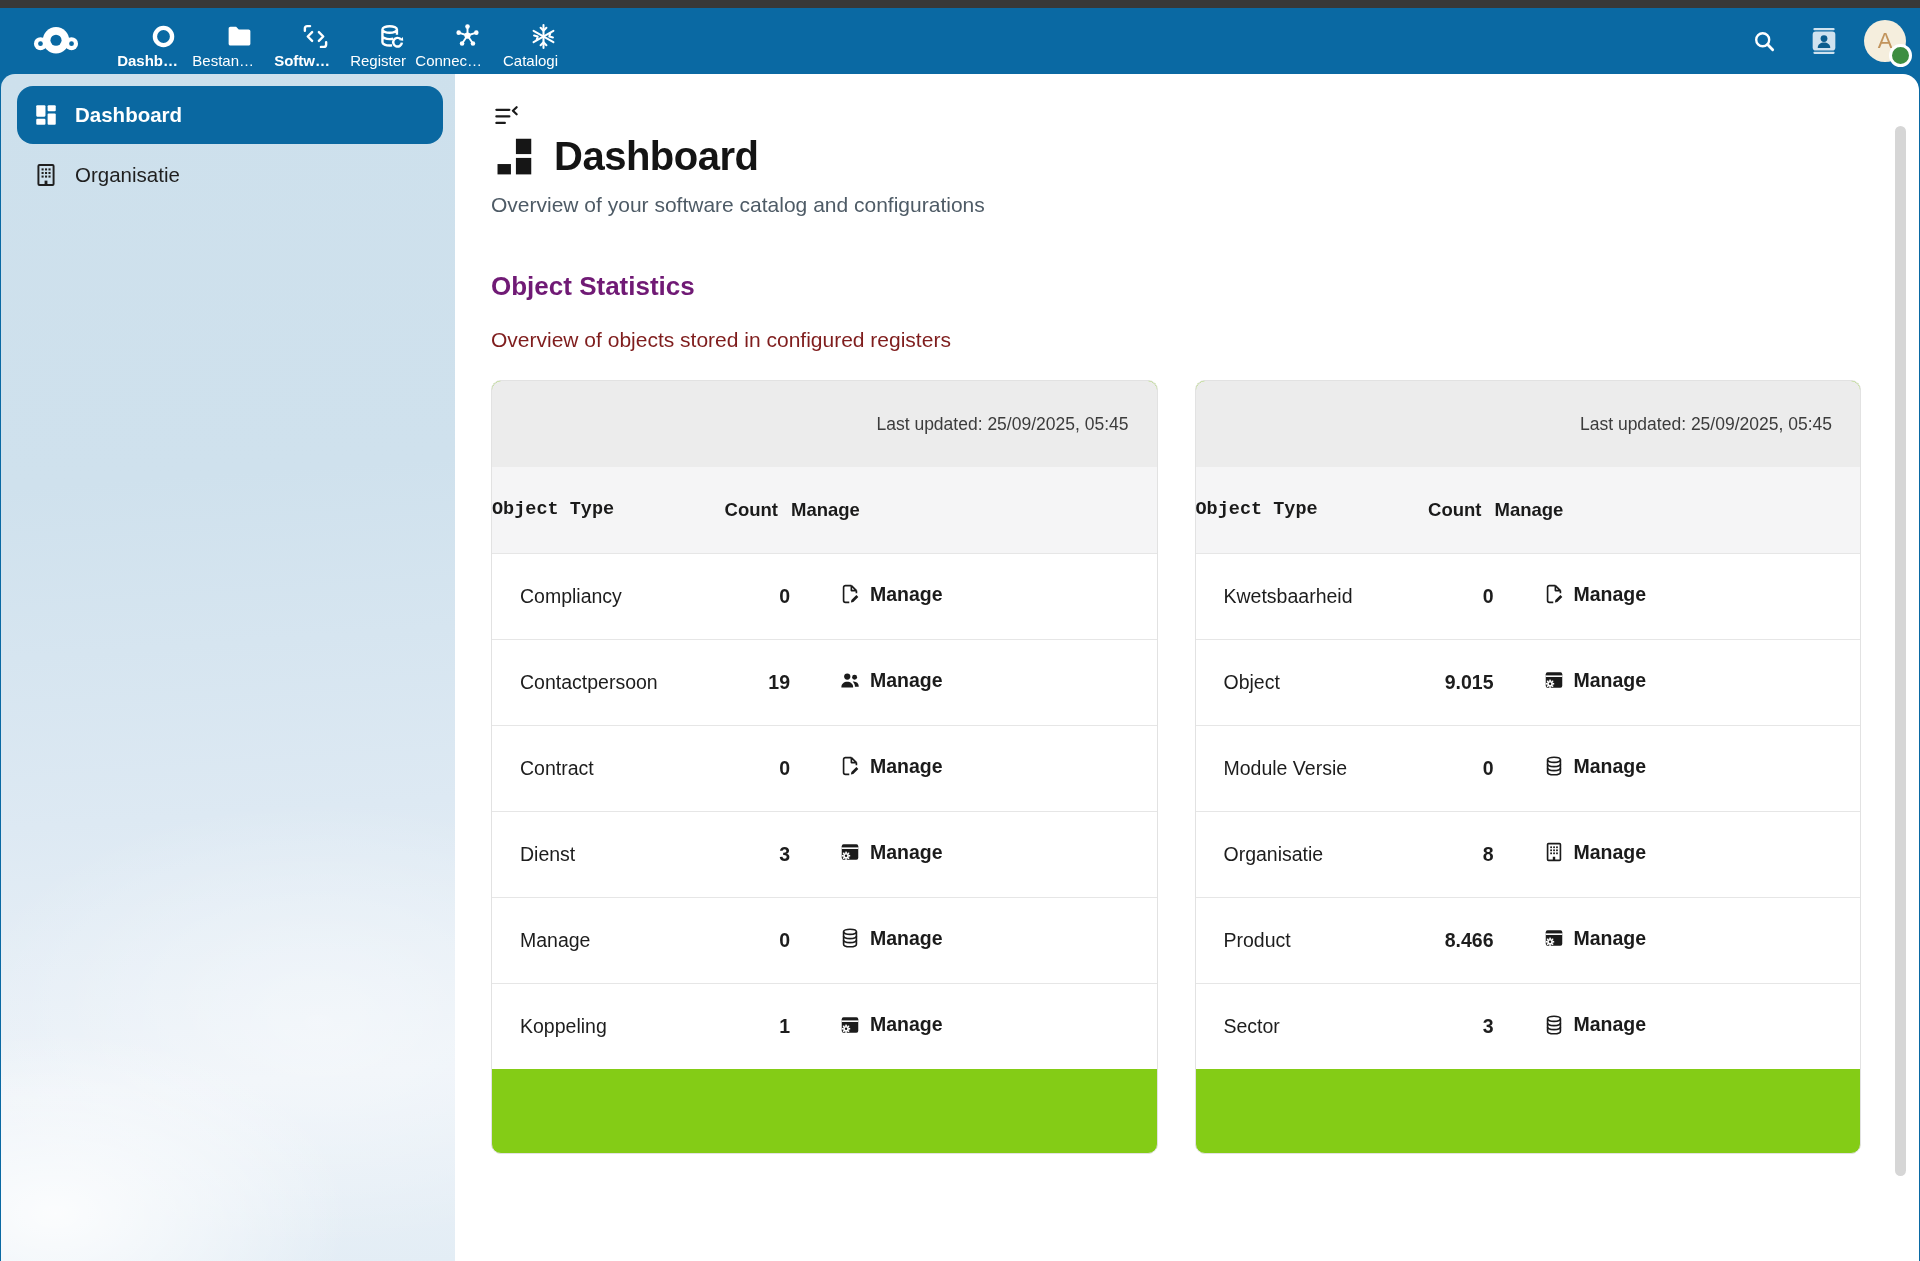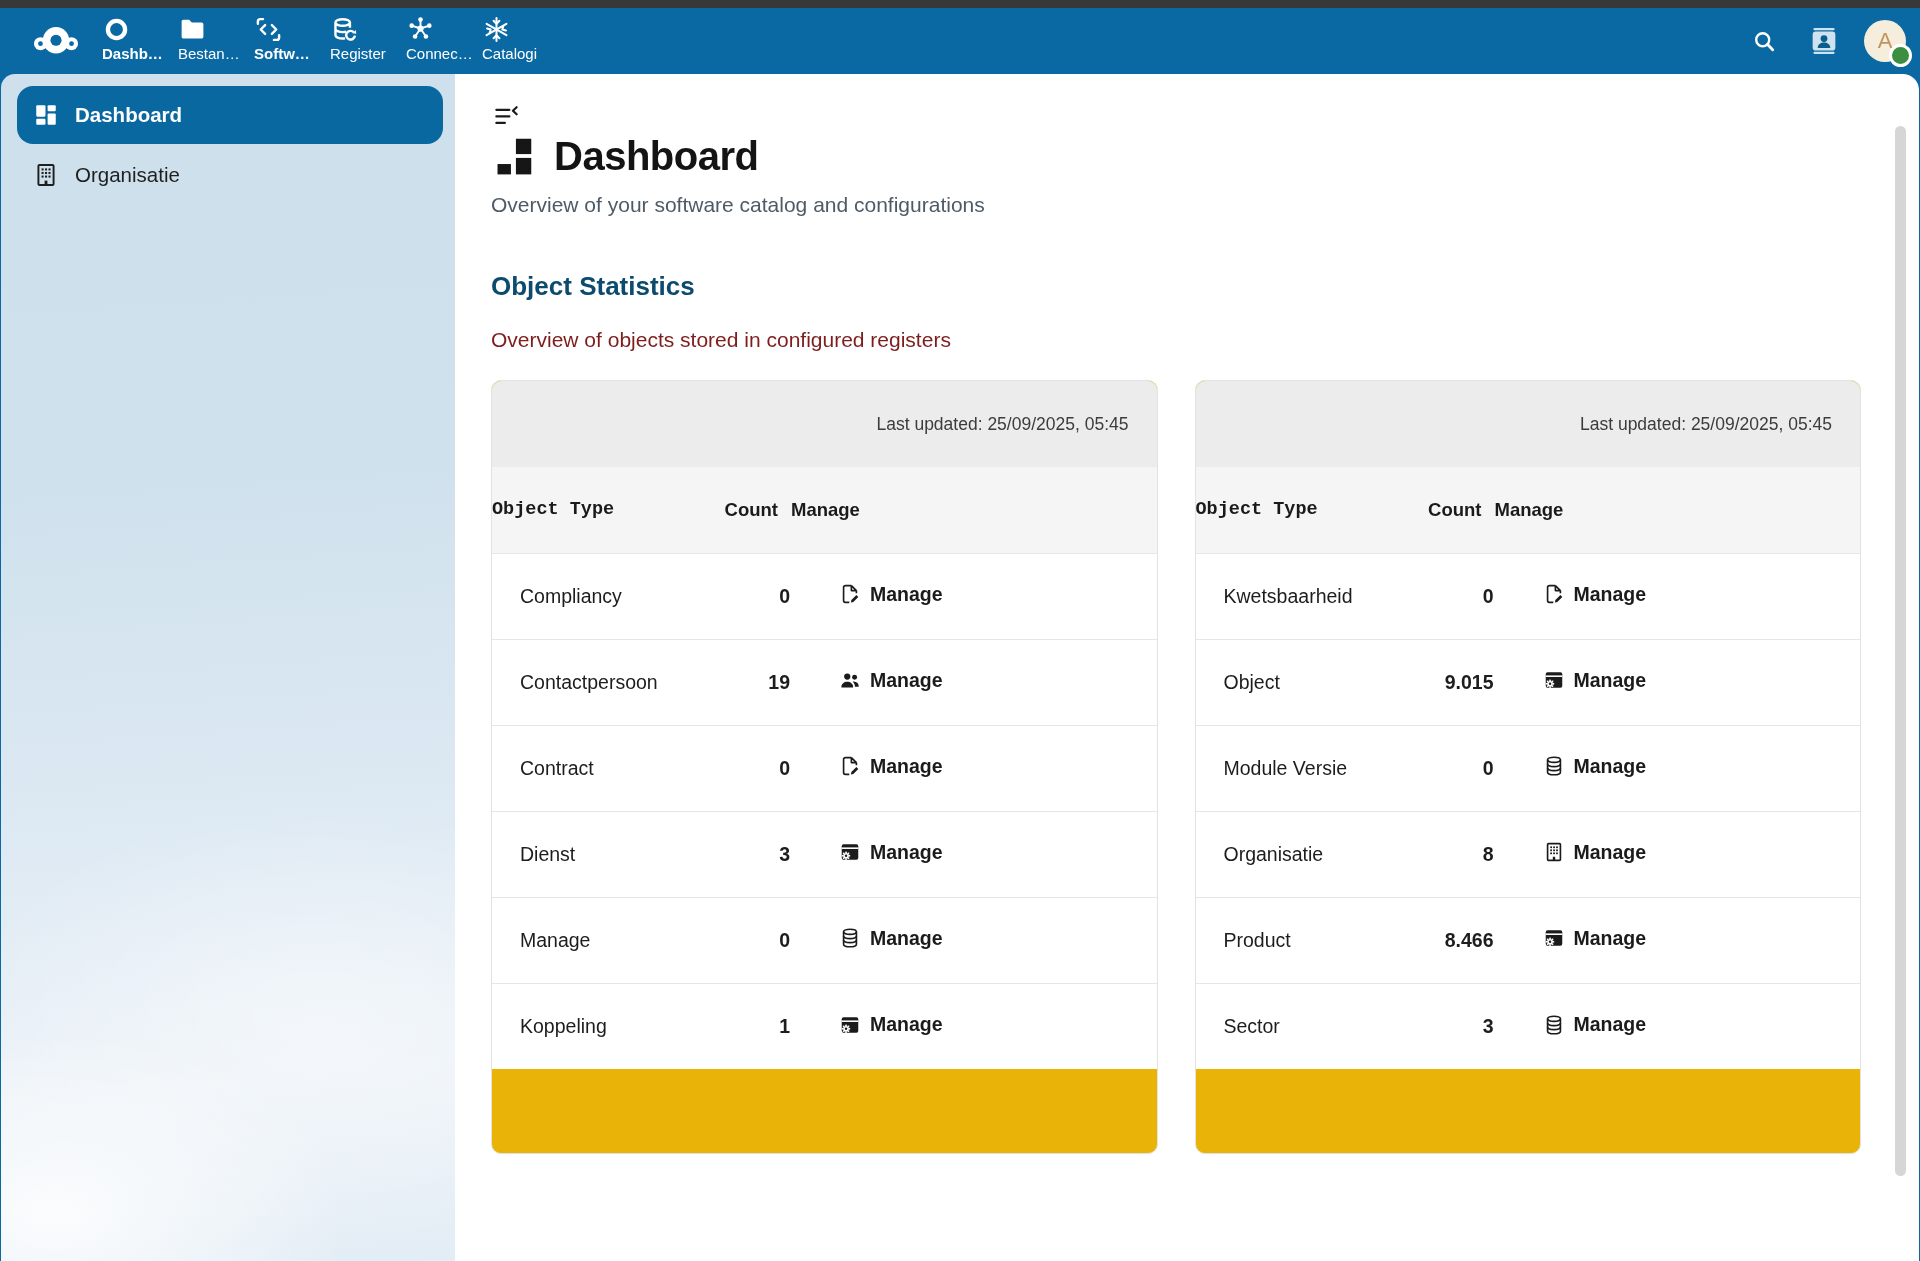--- a/index.html
+++ b/index.html
@@ -13,22 +13,22 @@
   .top-strip{height:8px;background:#383838;}
   
   .navbar{
     height:66px;background:#0a69a3;display:flex;align-items:stretch;
     padding:0 14px 0 10px;box-sizing:border-box;color:#fff;
   }
   .nav-logo{width:92px;display:flex;align-items:center;justify-content:center;cursor:pointer;}
   .nav-logo svg{width:76px;height:46px;}
   .nav-apps{display:flex;align-items:stretch;}
   .nav-app{
-    width:76px;display:flex;flex-direction:column;align-items:flex-start;justify-content:flex-end;
-    padding-bottom:12px;cursor:pointer;color:#fff;
+    width:76px;display:flex;flex-direction:column;align-items:flex-end;justify-content:flex-end;
+    padding-bottom:5px;cursor:pointer;color:#fff;
   }
   .nav-app .app-ic{width:29px;height:29px;flex:0 0 auto;margin-bottom:1px;}
   .app-label{
     font-size:15px;line-height:17px;color:#fff;white-space:nowrap;max-width:72px;overflow:hidden;
   }
   .nav-app.active .app-label{font-weight:700;}
   .nav-right{margin-left:auto;display:flex;align-items:center;gap:8px;}
   .nav-iconbtn{width:52px;height:52px;display:flex;align-items:center;justify-content:center;cursor:pointer;border-radius:26px;}
   .nav-iconbtn svg{width:26px;height:26px;}
   .contacts-btn svg{width:34px;height:34px;}
@@ -64,26 +64,26 @@
   .content{
     flex:1 1 auto;background:#fff;border-radius:0 16px 0 0;position:relative;
     padding:30px 58px 0 36px;box-sizing:border-box;overflow:hidden;
   }
   .collapse-btn{width:27px;height:27px;cursor:pointer;margin-left:2px;display:block;}
   .collapse-btn svg{width:100%;height:100%;color:#1b1b1b;}
   .title-row{display:flex;align-items:center;gap:17px;margin-top:2px;}
   .title-row .stats-ic{width:46px;height:46px;color:#161616;}
   h1.page-title{margin:0;font-size:40px;font-weight:600;color:#141414;letter-spacing:-0.5px;}
   .page-subtitle{margin-top:14px;font-size:21px;color:#4e5b66;}
-  h2.section-title{margin:54px 0 0 0;font-size:26px;font-weight:700;color:#0c4a6e;}
+  h2.section-title{margin:54px 0 0 0;font-size:26px;font-weight:700;color:#701a75;}
   .section-subtitle{margin-top:26px;font-size:21px;color:#7f1d1d;}
   
   .cards{display:grid;grid-template-columns:1fr 1fr;gap:37px;margin-top:28px;height:774px;}
   .card{
-    background:#eab308;border:1px solid #e2e2e2;border-radius:10px;overflow:hidden;
+    background:#84cc16;border:1px solid #e2e2e2;border-radius:10px;overflow:hidden;
     display:flex;flex-direction:column;box-sizing:border-box;
   }
   .card-band{
     height:86px;flex:0 0 auto;background:#ececec;display:flex;align-items:center;
     justify-content:flex-end;padding-right:28px;font-size:17.5px;color:#3c3c3c;
   }
   table.obj-table{width:100%;border-collapse:collapse;table-layout:fixed;}
   table.obj-table col.c-type{width:35%;}
   table.obj-table col.c-count{width:10%;}
   table.obj-table col.c-manage{width:55%;}

